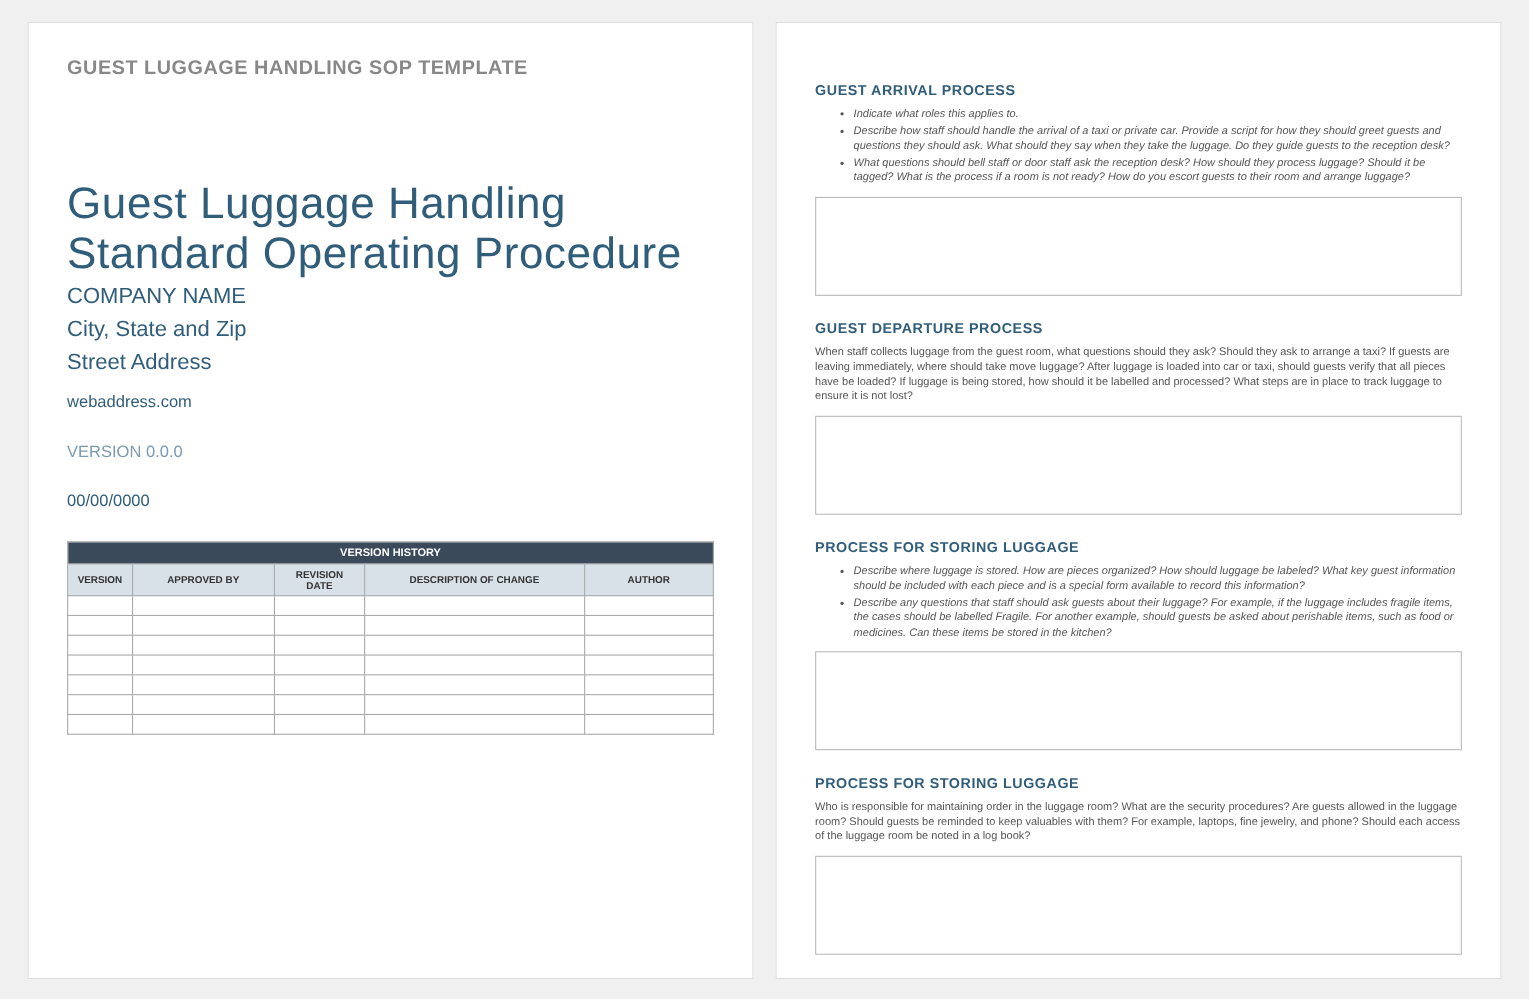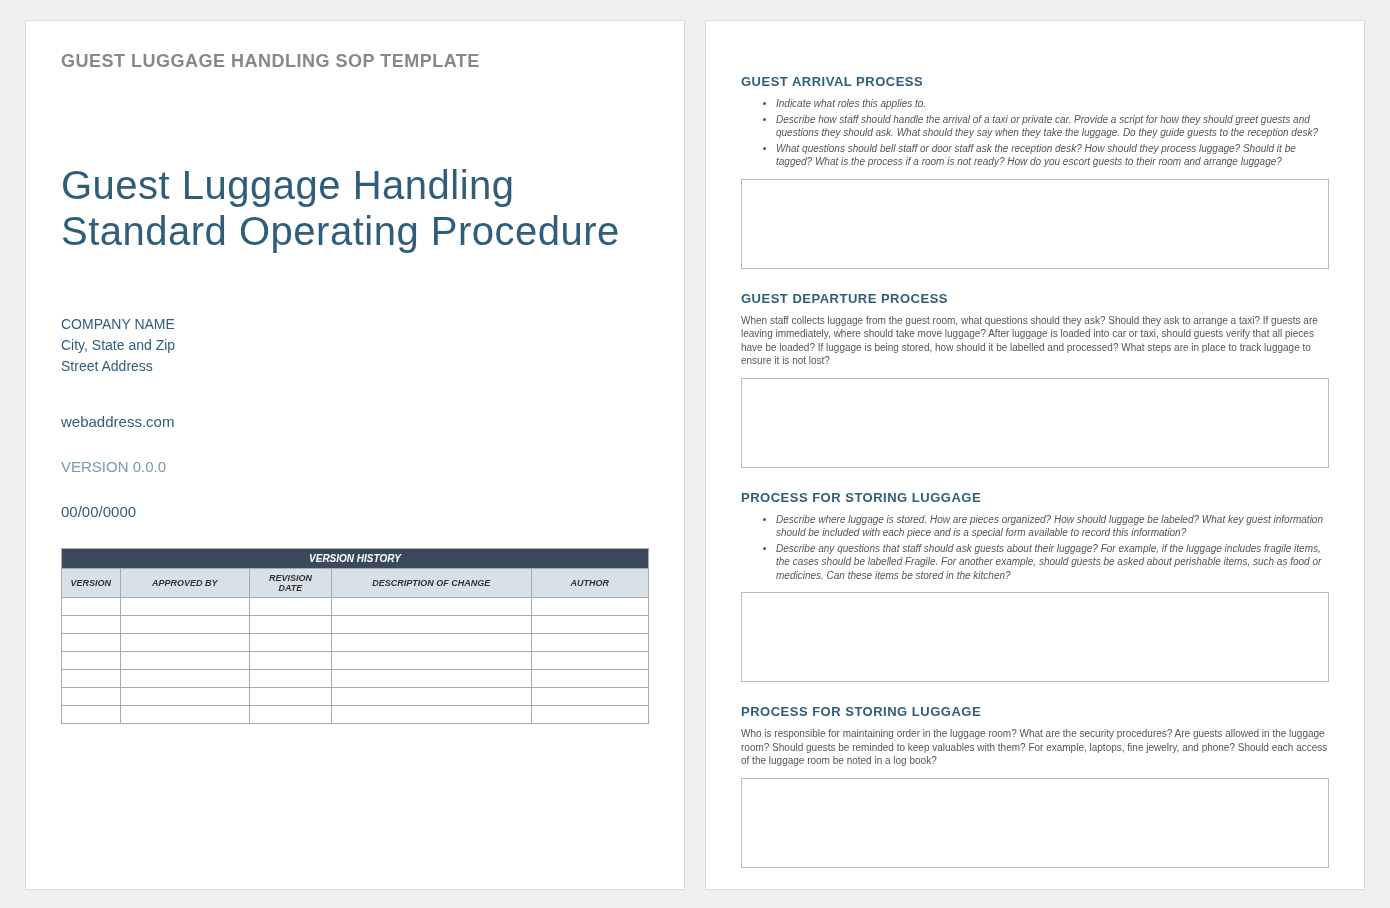--- a/index.html
+++ b/index.html
@@ -24,46 +24,44 @@
     font-size: 18px;
     font-weight: bold;
     letter-spacing: 0.5px;
     margin-bottom: 90px;
   }
   .doc-title {
     color: #305d7a;
     font-size: 40px;
     font-weight: 300;
     line-height: 1.15;
-    margin-bottom: 60px;
     letter-spacing: 0.5px;
   }
   .company-block {
     color: #305d7a;
-    font-size: 14px;
+    font-size: 20px;
     line-height: 1.5;
-    margin-bottom: 36px;
+    margin-bottom: 13px;
   }
   .meta-line {
     color: #305d7a;
     font-size: 15px;
     margin-bottom: 28px;
   }
   .meta-line.version { color: #7a9ab0; }
   .version-table {
     width: 100%;
     border-collapse: collapse;
     margin-top: 10px;
     font-size: 10px;
   }
   .version-table th, .version-table td {
     border: 1px solid #aaa;
     padding: 4px 6px;
     text-align: center;
-    font-style: italic;
   }
   .vt-title {
     background: #3a4a5a;
     color: #fff;
     font-weight: bold;
     font-size: 10px;
     padding: 5px;
   }
   .vt-head {
     background: #d8e0e8;

